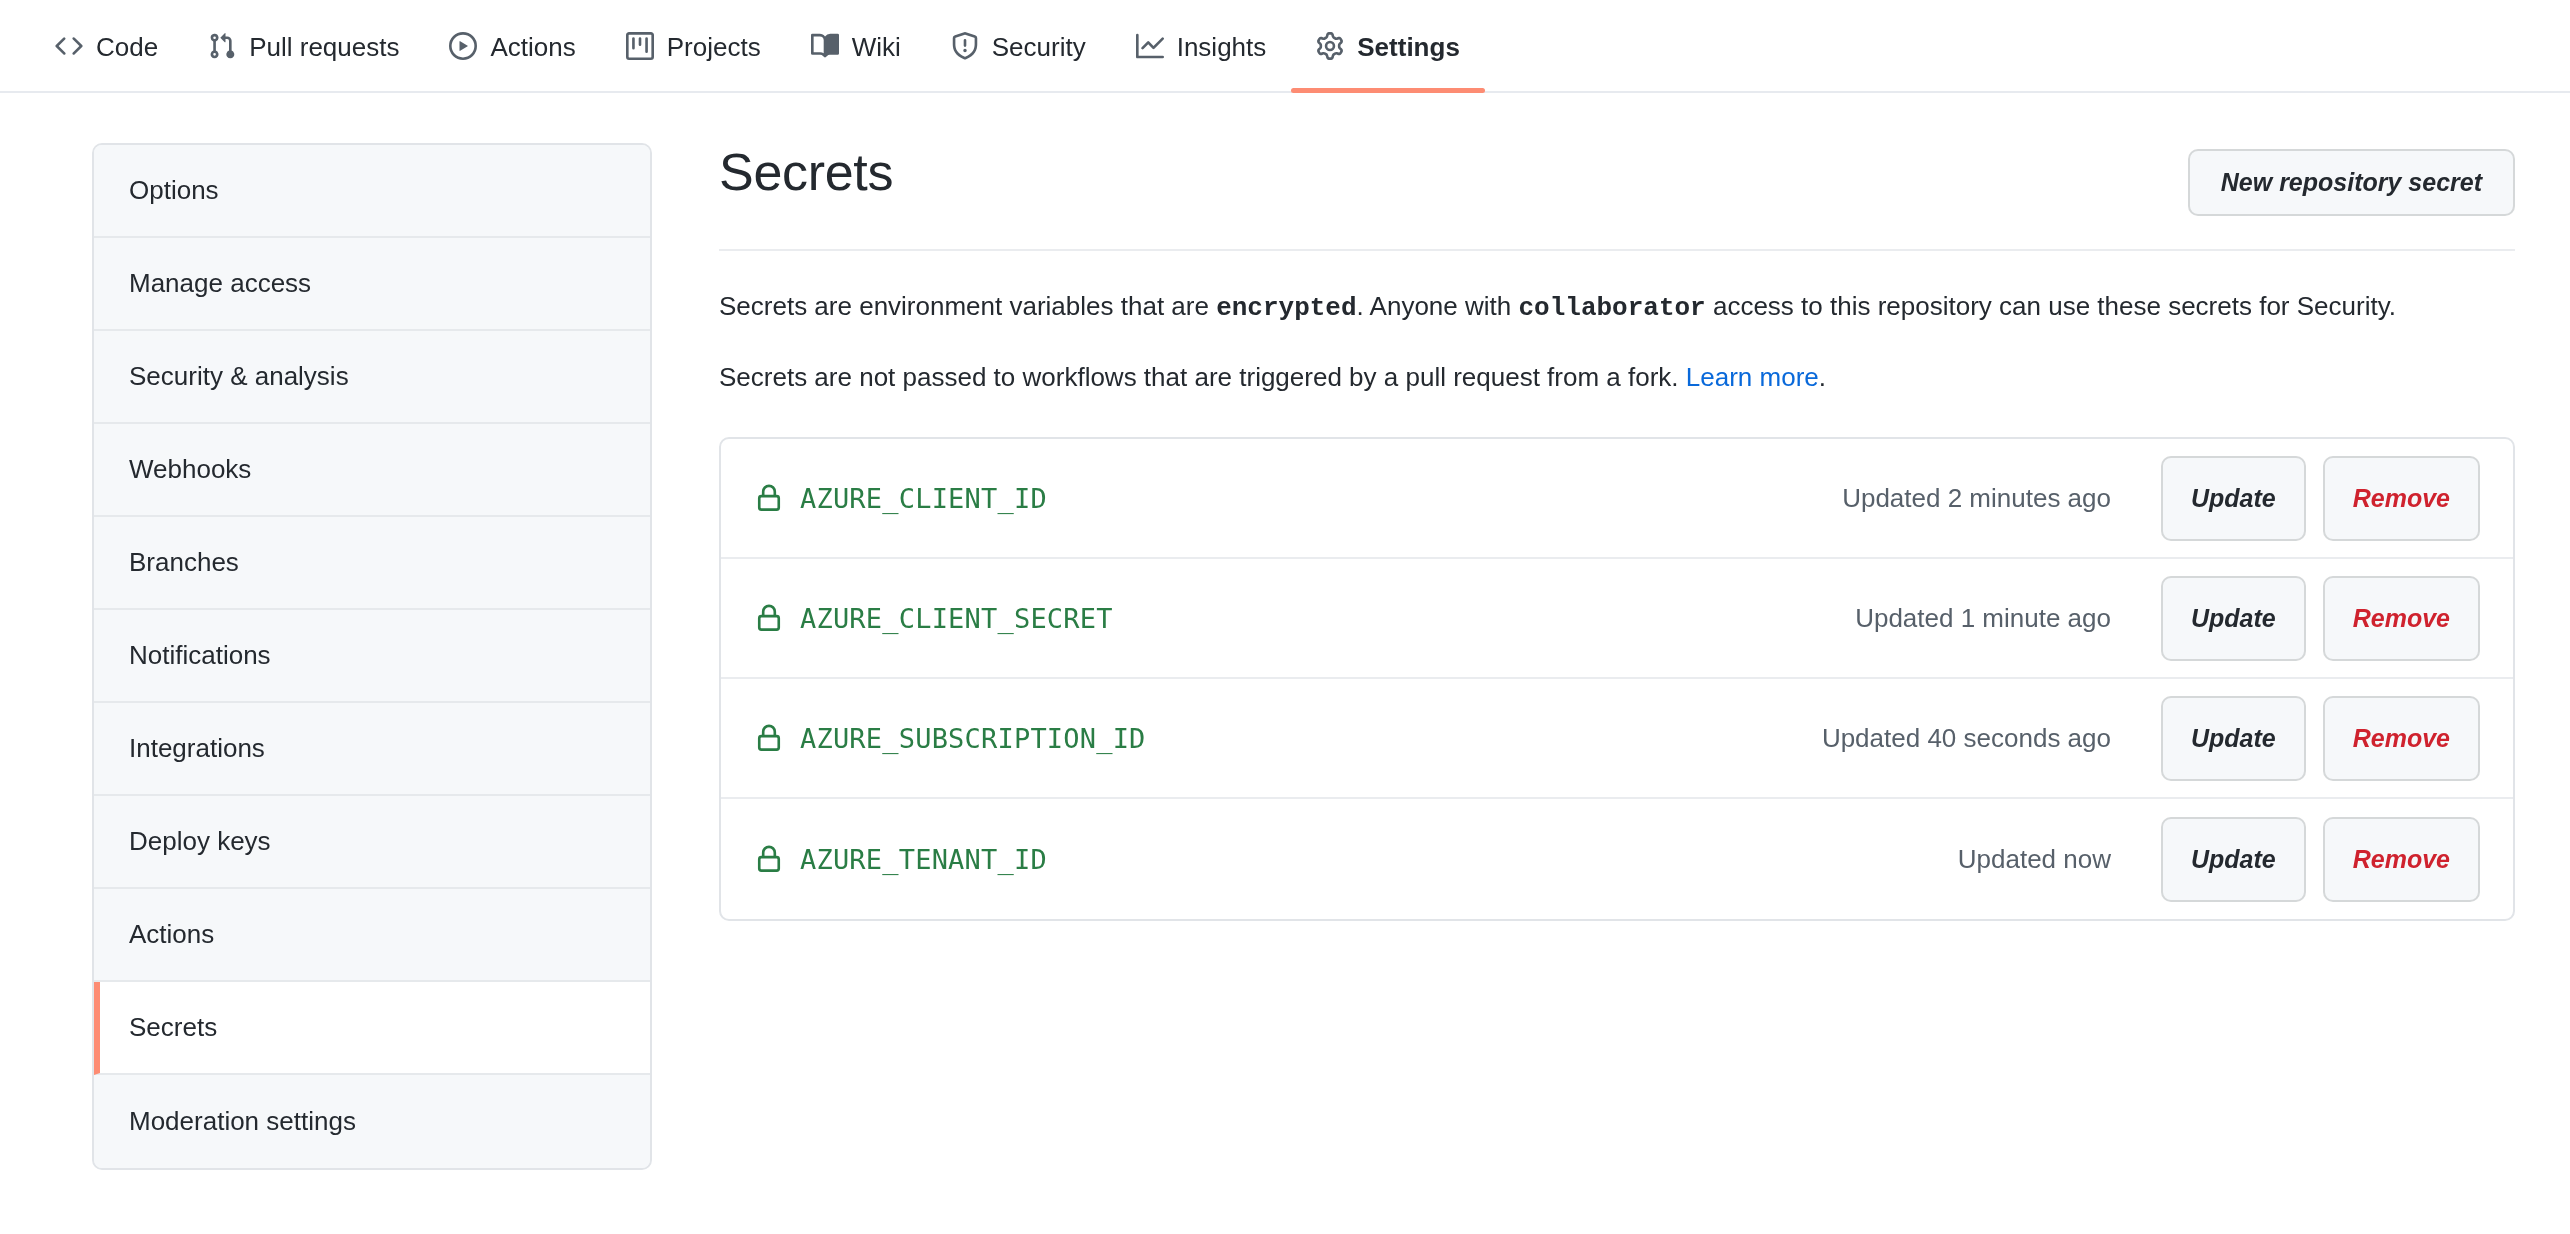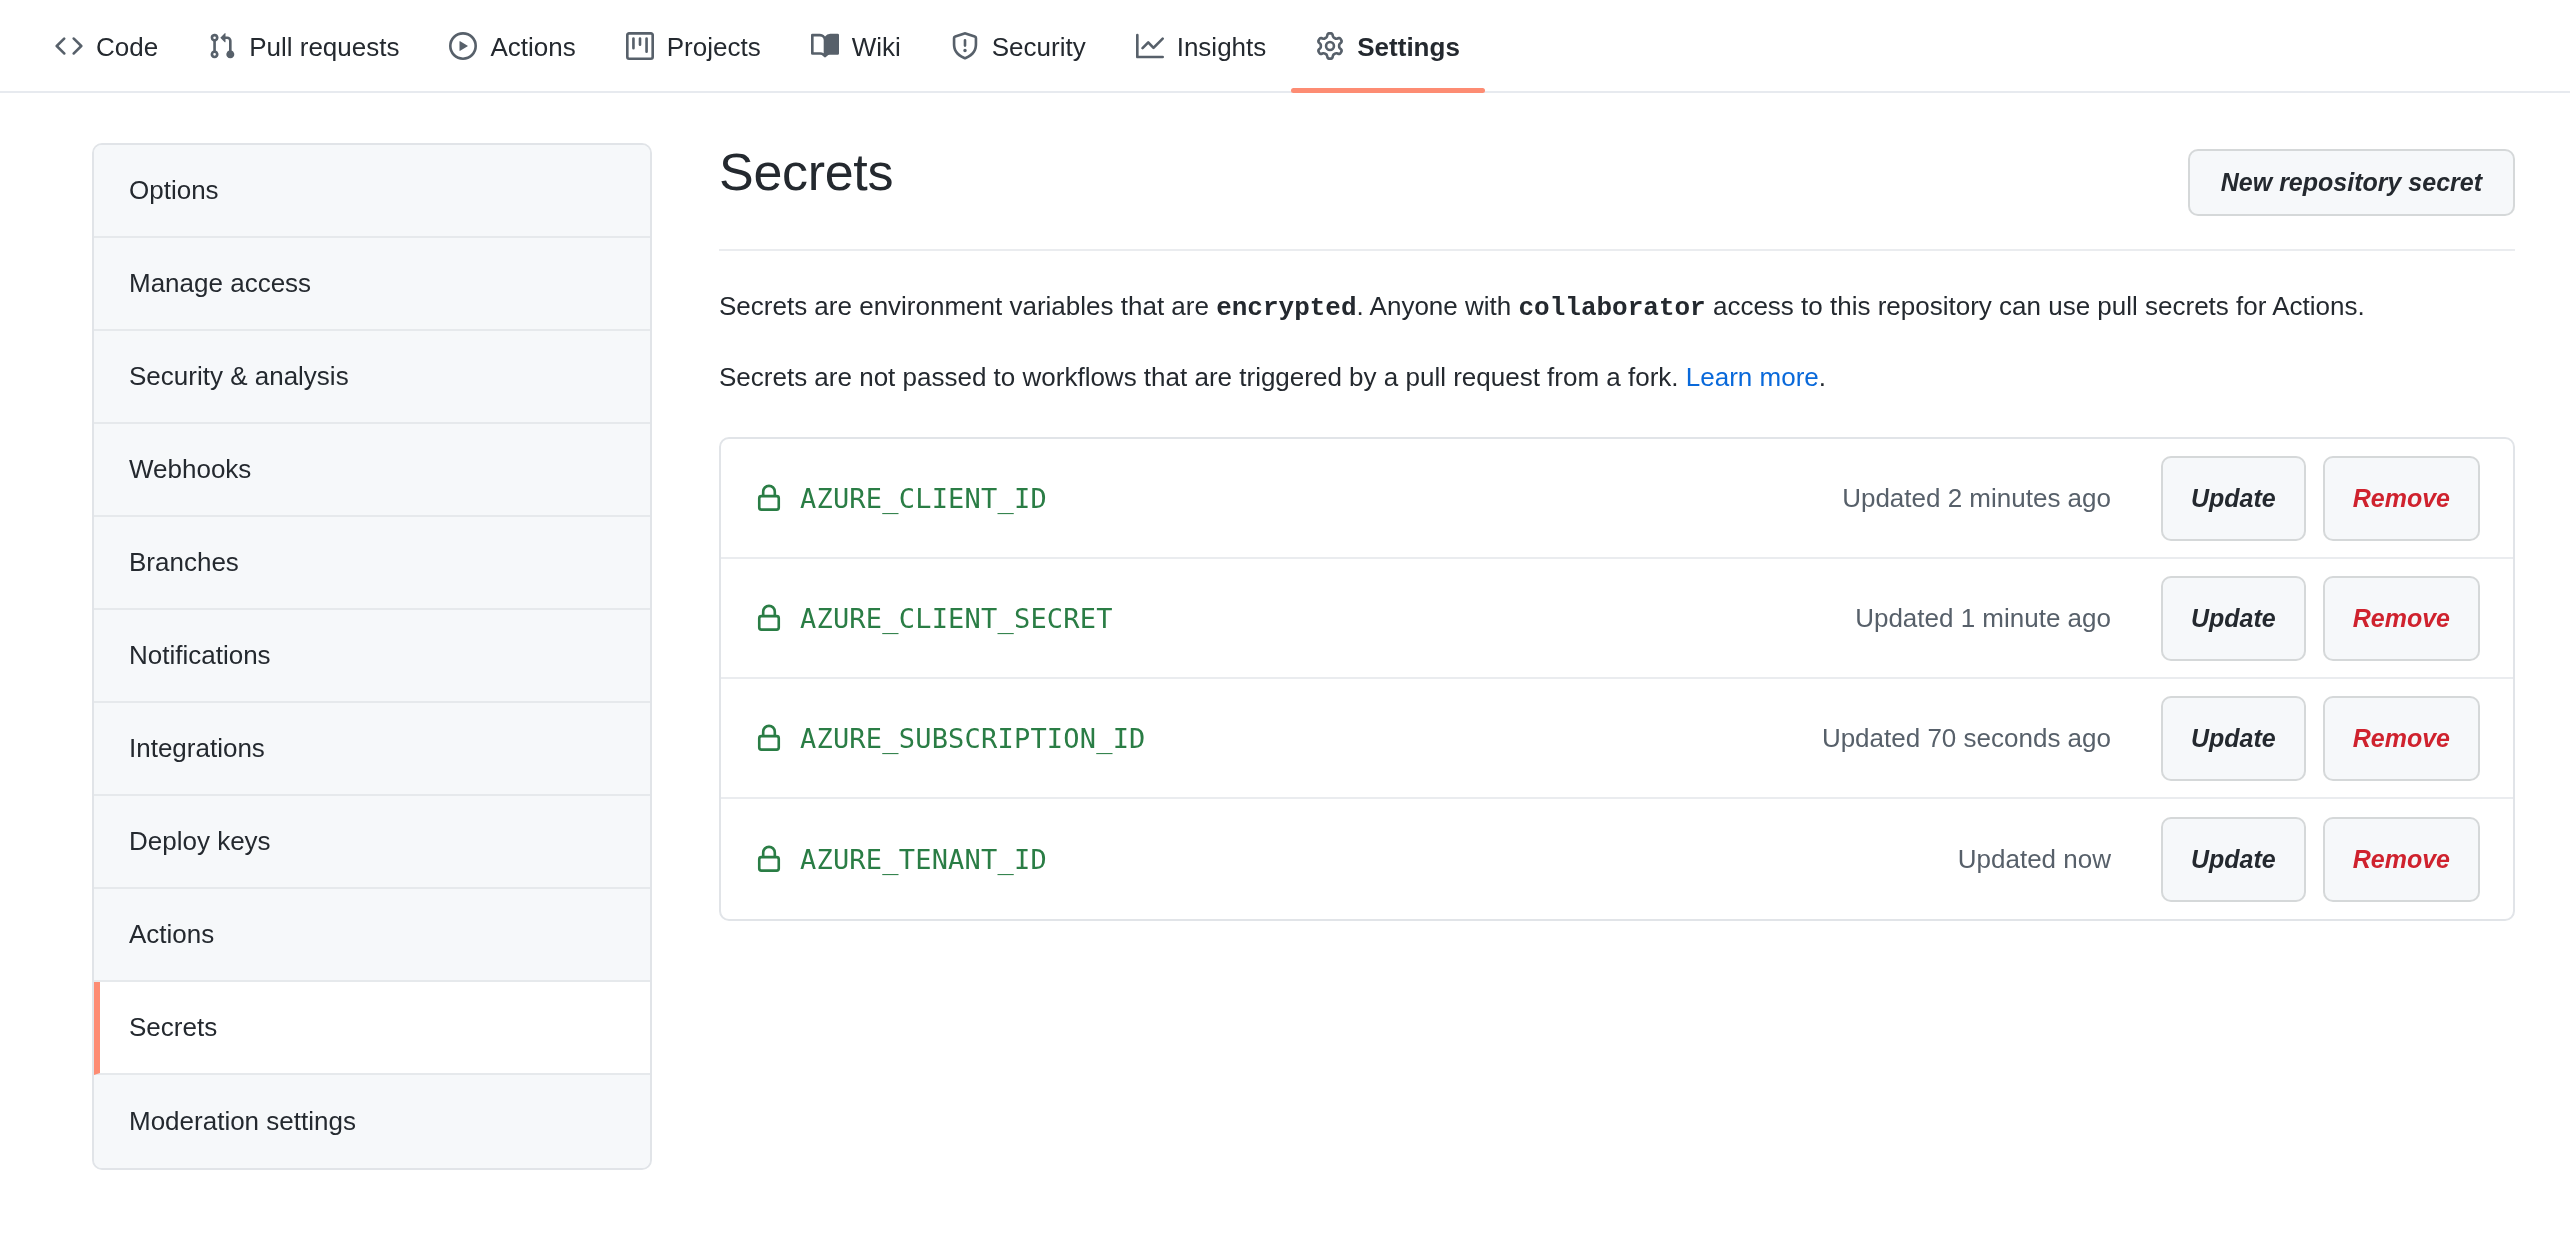--- a/index.html
+++ b/index.html
@@ -327,21 +327,21 @@
     </aside>
 
   <main class="main">
 
     <div class="main-head">
       <h1 class="page-title">Secrets</h1>
       <button class="btn btn-new">New repository secret</button>
     </div>
 
     <p class="desc">
-      <span>Secrets are environment variables that are </span><b>encrypted</b><span>. Anyone with </span><b>collaborator</b><span> access to this repository can use pull secrets for Actions.</span>
+      <span>Secrets are environment variables that are </span><b>encrypted</b><span>. Anyone with </span><b>collaborator</b><span> access to this repository can use these secrets for Security.</span>
     </p>
 
     <p class="desc">
       <span>Secrets are not passed to workflows that are triggered by a pull request from a fork. </span><a class="link">Learn more</a><span>.</span>
     </p>
 
     <div class="secrets-list">
         <div class="secret-row">
           <span class="lock-icon">
             <svg width="30" height="30" viewBox="0 0 16 16" fill="none" stroke="currentColor" stroke-width="1.4">
@@ -374,21 +374,21 @@
         </div>
         <div class="secret-row">
           <span class="lock-icon">
             <svg width="30" height="30" viewBox="0 0 16 16" fill="none" stroke="currentColor" stroke-width="1.4">
               <rect x="2.8" y="7" width="10.4" height="7.2" rx="1.1"></rect>
               <path d="M4.9 7V4.6a3.1 3.1 0 016.2 0V7"></path>
             </svg>
           </span>
           <a class="secret-name">AZURE_SUBSCRIPTION_ID</a>
           <span class="row-spacer"></span>
-          <span class="updated">Updated 70 seconds ago</span>
+          <span class="updated">Updated 40 seconds ago</span>
           <div class="row-actions">
             <button class="btn btn-update">Update</button>
             <button class="btn btn-remove">Remove</button>
           </div>
         </div>
         <div class="secret-row">
           <span class="lock-icon">
             <svg width="30" height="30" viewBox="0 0 16 16" fill="none" stroke="currentColor" stroke-width="1.4">
               <rect x="2.8" y="7" width="10.4" height="7.2" rx="1.1"></rect>
               <path d="M4.9 7V4.6a3.1 3.1 0 016.2 0V7"></path>

